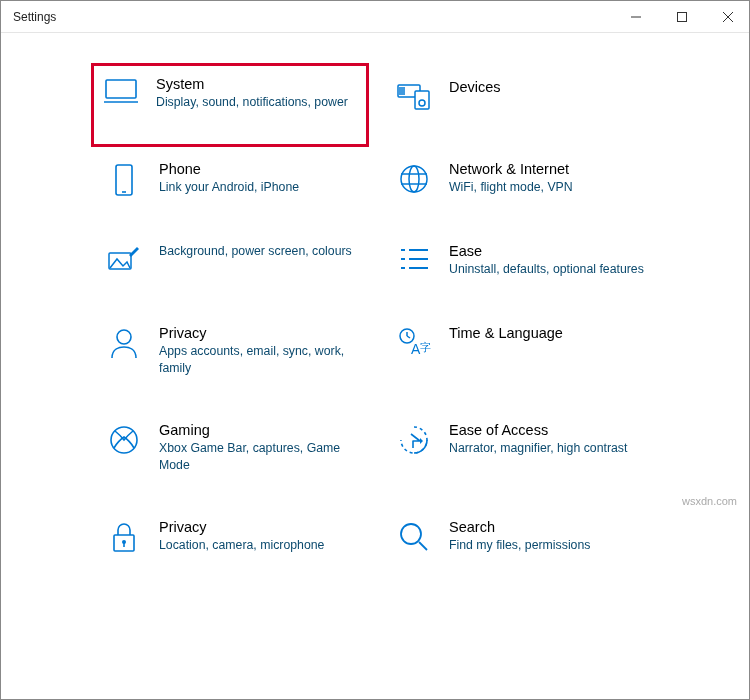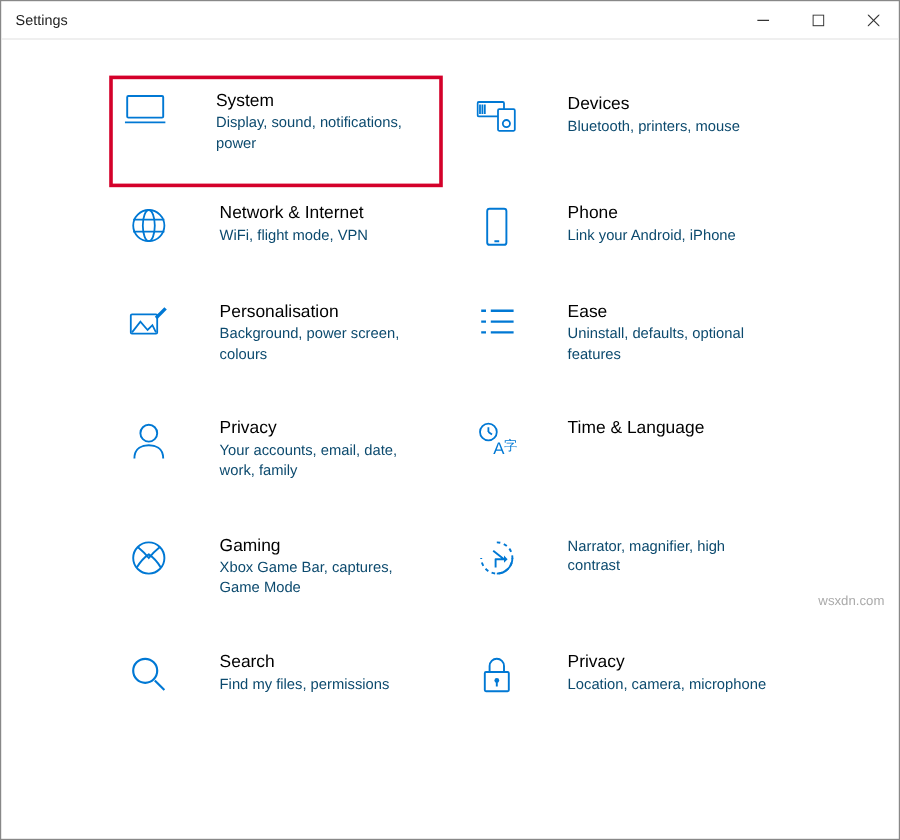--- a/index.html
+++ b/index.html
@@ -57,21 +57,21 @@
     .tile-icon {
       width: 34px;
       height: 34px;
       flex-shrink: 0;
       display: flex;
       align-items: flex-start;
       justify-content: center;
       margin-top: 2px;
     }
     .tile-icon svg { display: block; }
-    .tile-text { flex: 1; margin-left: 24px; }
+    .tile-text { flex: 1; }
     .tile-title {
       font-size: 14.5px;
       color: #000;
       margin-bottom: 2px;
     }
     .tile-desc {
       font-size: 12.3px;
       color: #0c4a6e;
       line-height: 1.35;
     }
@@ -131,62 +131,60 @@
         <rect x="1" y="4" width="22" height="12" rx="1"></rect>
         <line x1="3" y1="6" x2="3" y2="14"></line>
             <line x1="5" y1="6" x2="5" y2="14"></line>
             <line x1="7" y1="6" x2="7" y2="14"></line>
         <rect x="18" y="10" width="14" height="18" rx="1" fill="#fff"></rect>
         <circle cx="25" cy="22" r="3"></circle>
       </svg>
     </div>
     <div class="tile-text">
       <div class="tile-title">Devices</div>
-      <div class="tile-desc">Bluetooth, printers, mouse</div>
+    </div>
+  </div>
+
+  <div class="tile">
+    <div class="tile-icon">
+      <svg width="24" height="34" viewBox="0 0 24 34" fill="none" stroke="#0078d4" stroke-width="1.6">
+        <rect x="4" y="2" width="16" height="30" rx="2"></rect>
+        <line x1="10" y1="29" x2="14" y2="29"></line>
+      </svg>
+    </div>
+    <div class="tile-text">
+      <div class="tile-title">Phone</div>
+      <div class="tile-desc">Link your Android, iPhone</div>
     </div>
   </div>
 
   <div class="tile">
     <div class="tile-icon">
       <svg width="32" height="32" viewBox="0 0 32 32" fill="none" stroke="#0078d4" stroke-width="1.5">
         <circle cx="16" cy="16" r="13"></circle>
         <ellipse cx="16" cy="16" rx="5" ry="13"></ellipse>
         <line x1="3" y1="11" x2="29" y2="11"></line>
         <line x1="3" y1="21" x2="29" y2="21"></line>
       </svg>
     </div>
     <div class="tile-text">
       <div class="tile-title">Network &amp; Internet</div>
       <div class="tile-desc">WiFi, flight mode, VPN</div>
     </div>
   </div>
 
   <div class="tile">
     <div class="tile-icon">
-      <svg width="24" height="34" viewBox="0 0 24 34" fill="none" stroke="#0078d4" stroke-width="1.6">
-        <rect x="4" y="2" width="16" height="30" rx="2"></rect>
-        <line x1="10" y1="29" x2="14" y2="29"></line>
-      </svg>
-    </div>
-    <div class="tile-text">
-      <div class="tile-title">Phone</div>
-      <div class="tile-desc">Link your Android, iPhone</div>
-    </div>
-  </div>
-
-  <div class="tile">
-    <div class="tile-icon">
       <svg width="34" height="30" viewBox="0 0 34 30" fill="none" stroke="#0078d4" stroke-width="1.5">
         <rect x="2" y="8" width="22" height="16" rx="1"></rect>
         <path d="M3 23 L10 14 L16 21 L20 17 L23 23" fill="none"></path>
         <path d="M22 10 L30 2 L32 4 L24 12 Z" fill="#0078d4" stroke="none"></path>
       </svg>
     </div>
     <div class="tile-text">
-      <div class="tile-title">Personalisation</div>
       <div class="tile-desc">Background, power screen, colours</div>
     </div>
   </div>
 
   <div class="tile">
     <div class="tile-icon">
       <svg width="32" height="28" viewBox="0 0 32 28" fill="none" stroke="#0078d4" stroke-width="2">
         <line x1="3" y1="5" x2="7" y2="5"></line>
             <line x1="11" y1="5" x2="30" y2="5"></line>
         <line x1="3" y1="14" x2="7" y2="14"></line>
@@ -203,21 +201,21 @@
 
   <div class="tile">
     <div class="tile-icon">
       <svg width="30" height="32" viewBox="0 0 30 32" fill="none" stroke="#0078d4" stroke-width="1.6">
         <circle cx="15" cy="10" r="7"></circle>
         <path d="M3 31 C3 22 10 20 15 20 C20 20 27 22 27 31"></path>
       </svg>
     </div>
     <div class="tile-text">
       <div class="tile-title">Privacy</div>
-      <div class="tile-desc">Your accounts, email, date, work, family</div>
+      <div class="tile-desc">Apps accounts, email, sync, work, family</div>
     </div>
   </div>
 
   <div class="tile">
     <div class="tile-icon">
       <svg width="34" height="30" viewBox="0 0 34 30" fill="none" stroke="#0078d4" stroke-width="1.5">
         <circle cx="10" cy="9" r="7"></circle>
         <line x1="10" y1="5" x2="10" y2="9"></line>
             <line x1="10" y1="9" x2="13" y2="11"></line>
         <text x="14" y="27" font-size="14" fill="#0078d4" stroke="none" font-family="Arial">A</text>
@@ -246,49 +244,50 @@
   <div class="tile">
     <div class="tile-icon">
       <svg width="32" height="32" viewBox="0 0 32 32" fill="none" stroke="#0078d4" stroke-width="1.6">
         <path d="M16 3 A13 13 0 1 1 3 16" stroke-dasharray="3 3"></path>
         <path d="M29 16 A13 13 0 0 1 16 29"></path>
         <path d="M13 10 L22 17 L15 17 L15 24" stroke-linejoin="round" fill="none"></path>
         <polygon points="22,14 25,17 22,20" fill="#0078d4" stroke="none"></polygon>
       </svg>
     </div>
     <div class="tile-text">
+      <div class="tile-title">Ease of Access</div>
       <div class="tile-desc">Narrator, magnifier, high contrast</div>
-    </div>
-  </div>
-
-  <div class="tile">
-    <div class="tile-icon">
-      <svg width="32" height="32" viewBox="0 0 32 32" fill="none" stroke="#0078d4" stroke-width="1.8">
-        <circle cx="13" cy="13" r="10"></circle>
-        <line x1="21" y1="21" x2="29" y2="29"></line>
-      </svg>
-    </div>
-    <div class="tile-text">
-      <div class="tile-title">Search</div>
-      <div class="tile-desc">Find my files, permissions</div>
     </div>
   </div>
 
   <div class="tile">
     <div class="tile-icon">
       <svg width="28" height="32" viewBox="0 0 28 32" fill="none" stroke="#0078d4" stroke-width="1.6">
         <rect x="4" y="14" width="20" height="16" rx="1"></rect>
         <path d="M8 14 V9 a6 6 0 0 1 12 0 V14"></path>
         <circle cx="14" cy="21" r="2" fill="#0078d4" stroke="none"></circle>
         <line x1="14" y1="22" x2="14" y2="26"></line>
       </svg>
     </div>
     <div class="tile-text">
       <div class="tile-title">Privacy</div>
       <div class="tile-desc">Location, camera, microphone</div>
     </div>
   </div>
 
+  <div class="tile">
+    <div class="tile-icon">
+      <svg width="32" height="32" viewBox="0 0 32 32" fill="none" stroke="#0078d4" stroke-width="1.8">
+        <circle cx="13" cy="13" r="10"></circle>
+        <line x1="21" y1="21" x2="29" y2="29"></line>
+      </svg>
+    </div>
+    <div class="tile-text">
+      <div class="tile-title">Search</div>
+      <div class="tile-desc">Find my files, permissions</div>
+    </div>
+  </div>
+
 </div>
 
 <div class="watermark">wsxdn.com</div>
 
 </div>
 
 </body></html>

